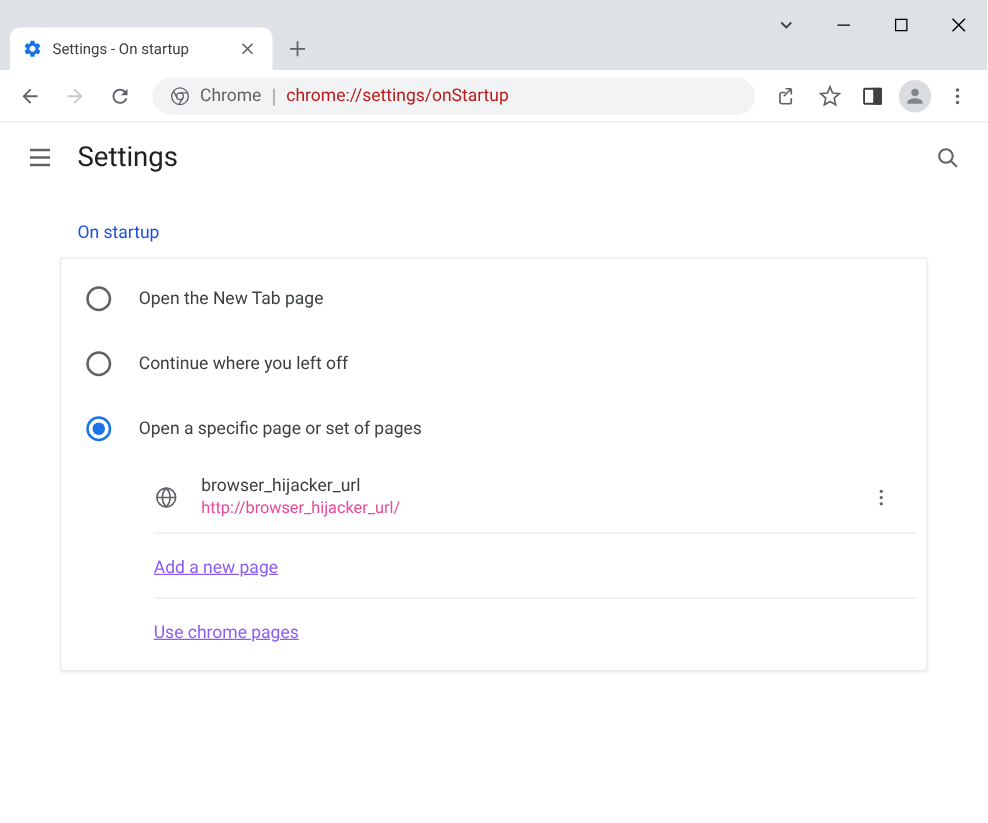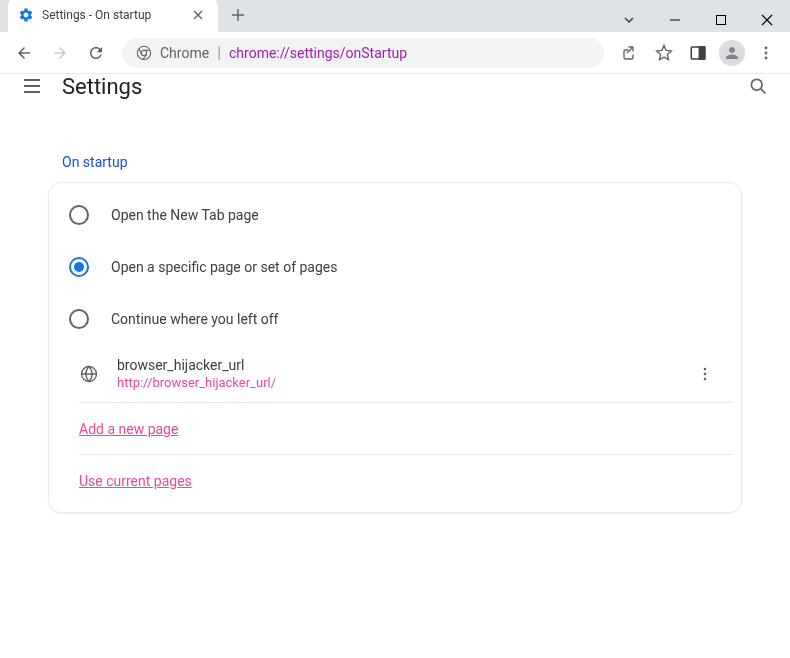--- a/index.html
+++ b/index.html
@@ -1,67 +1,67 @@
 <!DOCTYPE html>
 <html><head>
   <meta charset="utf-8">
   <style>
     * { margin: 0; padding: 0; box-sizing: border-box; font-family: 'Segoe UI', Roboto, Arial, sans-serif; }
     body { width: 790px; height: 658px; background: #fff; overflow: hidden; position: relative; }
     
     
-    .titlebar { height: 32px; background: #dee1e6; display: flex; align-items: flex-end; padding-left: 8px; }
+    .titlebar { height: 56px; background: #dee1e6; display: flex; align-items: flex-end; padding-left: 8px; }
     .tab { background: #fff; height: 34px; border-radius: 8px 8px 0 0; display: flex; align-items: center; padding: 0 12px 0 10px; min-width: 210px; gap: 8px; }
     .tab-favicon { width: 16px; height: 16px; display: flex; align-items: center; justify-content: center; }
     .tab-title { font-size: 12px; color: #3c4043; flex: 1; }
     .tab-close { width: 16px; height: 16px; display: flex; align-items: center; justify-content: center; color: #5f6368; font-size: 14px; cursor: pointer; }
     .new-tab { width: 28px; height: 28px; display: flex; align-items: center; justify-content: center; color: #5f6368; cursor: pointer; margin-left: 6px; margin-bottom: 3px; font-size: 18px; }
     .window-controls { position: absolute; right: 0; top: 0; height: 40px; display: flex; align-items: center; gap: 0; }
     .win-btn { width: 46px; height: 32px; display: flex; align-items: center; justify-content: center; cursor: pointer; }
     .win-btn svg { width: 12px; height: 12px; }
     .chevron-down { width: 46px; height: 32px; display: flex; align-items: center; justify-content: center; }
     
     
     .toolbar { height: 42px; background: #fff; border-bottom: 1px solid #e8eaed; display: flex; align-items: center; padding: 0 8px; gap: 4px; }
     .nav-btn { width: 32px; height: 32px; display: flex; align-items: center; justify-content: center; cursor: pointer; border-radius: 50%; }
     .nav-btn.disabled { opacity: 0.35; cursor: default; }
     .omnibox { flex: 1; height: 30px; background: #f1f3f4; border-radius: 15px; display: flex; align-items: center; padding: 0 14px; margin: 0 6px; gap: 8px; }
     .omni-icon { width: 16px; height: 16px; display: flex; align-items: center; justify-content: center; color: #5f6368; }
     .omni-prefix { color: #5f6368; font-size: 14px; }
     .omni-sep { color: #9aa0a6; }
-    .omni-url { color: #a21caf; font-size: 14px; }
+    .omni-url { color: #b91c1c; font-size: 14px; }
     .toolbar-right { display: flex; align-items: center; gap: 2px; }
     .tb-icon { width: 32px; height: 32px; display: flex; align-items: center; justify-content: center; cursor: pointer; color: #5f6368; }
     .avatar { width: 26px; height: 26px; background: #dadce0; border-radius: 50%; display: flex; align-items: center; justify-content: center; }
     
     
-    .settings-header { height: 56px; display: flex; align-items: flex-start; padding: 0 20px; gap: 18px; }
+    .settings-header { height: 56px; display: flex; align-items: center; padding: 0 20px; gap: 18px; }
     .hamburger { width: 24px; height: 24px; display: flex; align-items: center; justify-content: center; cursor: pointer; color: #5f6368; }
     .settings-title { font-size: 22px; color: #202124; }
     .search-btn { margin-left: auto; width: 24px; height: 24px; display: flex; align-items: center; justify-content: center; cursor: pointer; color: #5f6368; }
     
     
     .content { padding: 4px 48px 0 48px; }
     .section-title { font-size: 14px; color: #1d4ed8; padding: 20px 0 12px 14px; }
-    .card { background: #fff; border: 1px solid #e8eaed; border-radius: 13px; box-shadow: 0 1px 2px rgba(60,64,67,0.08); padding: 6px 0; }
+    .card { background: #fff; border: 1px solid #e8eaed; border-radius: 0; box-shadow: 0 1px 2px rgba(60,64,67,0.08); padding: 6px 0; }
     .radio-row { display: flex; align-items: center; padding: 16px 20px; gap: 22px; cursor: pointer; }
     .radio { width: 20px; height: 20px; border: 2px solid #5f6368; border-radius: 50%; position: relative; flex-shrink: 0; }
     .radio.checked { border-color: #1a73e8; }
     .radio.checked::after { content: ''; position: absolute; top: 3px; left: 3px; width: 10px; height: 10px; background: #1a73e8; border-radius: 50%; }
     .radio-label { font-size: 14px; color: #3c4043; }
-    .sub-section { margin-left: 30px; margin-right: 8px; }
+    .sub-section { margin-left: 74px; margin-right: 8px; }
     .page-entry { display: flex; align-items: center; padding: 12px 0; border-bottom: 1px solid #e8eaed; gap: 18px; }
     .globe-icon { width: 20px; height: 20px; display: flex; align-items: center; justify-content: center; color: #5f6368; flex-shrink: 0; }
     .page-text { flex: 1; }
     .page-title { font-size: 14px; color: #3c4043; }
     .page-url { font-size: 13px; color: #ec4899; margin-top: 2px; }
     .more-btn { width: 32px; height: 32px; display: flex; align-items: center; justify-content: center; cursor: pointer; color: #5f6368; margin-right: 12px; }
     .link-row { padding: 16px 0; border-bottom: 1px solid #e8eaed; }
     .link-row:last-child { border-bottom: none; }
-    .link { color: #ec4899; font-size: 14px; text-decoration: underline; cursor: pointer; }
+    .link { color: #8b5cf6; font-size: 14px; text-decoration: underline; cursor: pointer; }
     
     
     .watermark { position: absolute; top: 50%; left: 50%; transform: translate(-50%, -50%); font-size: 110px; font-weight: 600; color: rgba(200, 80, 80, 0.06); white-space: nowrap; pointer-events: none; z-index: 0; letter-spacing: -2px; }
     .watermark-icon { position: absolute; left: 40px; top: 220px; width: 180px; height: 180px; opacity: 0.04; pointer-events: none; }
     .content, .settings-header { position: relative; z-index: 1; }
   </style>
 </head>
 <body>
 
 <div class="watermark-icon">
@@ -199,26 +199,26 @@
 </div>
 
 <div class="content">
   <div class="section-title">On startup</div>
   <div class="card">
     <div class="radio-row">
       <span class="radio"></span>
       <span class="radio-label">Open the New Tab page</span>
     </div>
     <div class="radio-row">
+      <span class="radio"></span>
+      <span class="radio-label">Continue where you left off</span>
+    </div>
+    <div class="radio-row">
       <span class="radio checked"></span>
       <span class="radio-label">Open a specific page or set of pages</span>
-    </div>
-    <div class="radio-row">
-      <span class="radio"></span>
-      <span class="radio-label">Continue where you left off</span>
     </div>
     <div class="sub-section">
       <div class="page-entry">
         <span class="globe-icon">
           <svg width="20" height="20" viewBox="0 0 24 24" fill="none" stroke="#5f6368" stroke-width="1.6">
               <circle cx="12" cy="12" r="9"></circle>
               <path d="M3 12h18M12 3c2.5 2.5 3.7 5.5 3.7 9s-1.2 6.5-3.7 9c-2.5-2.5-3.7-5.5-3.7-9s1.2-6.5 3.7-9z"></path>
             </svg>
         </span>
         <div class="page-text">
@@ -230,17 +230,17 @@
               <circle cx="8" cy="3" r="1.3" fill="#5f6368"></circle>
               <circle cx="8" cy="8" r="1.3" fill="#5f6368"></circle>
               <circle cx="8" cy="13" r="1.3" fill="#5f6368"></circle>
             </svg>
         </div>
       </div>
       <div class="link-row">
         <span class="link">Add a new page</span>
       </div>
       <div class="link-row">
-        <span class="link">Use current pages</span>
+        <span class="link">Use chrome pages</span>
       </div>
     </div>
   </div>
 </div>
 
 </body></html>

